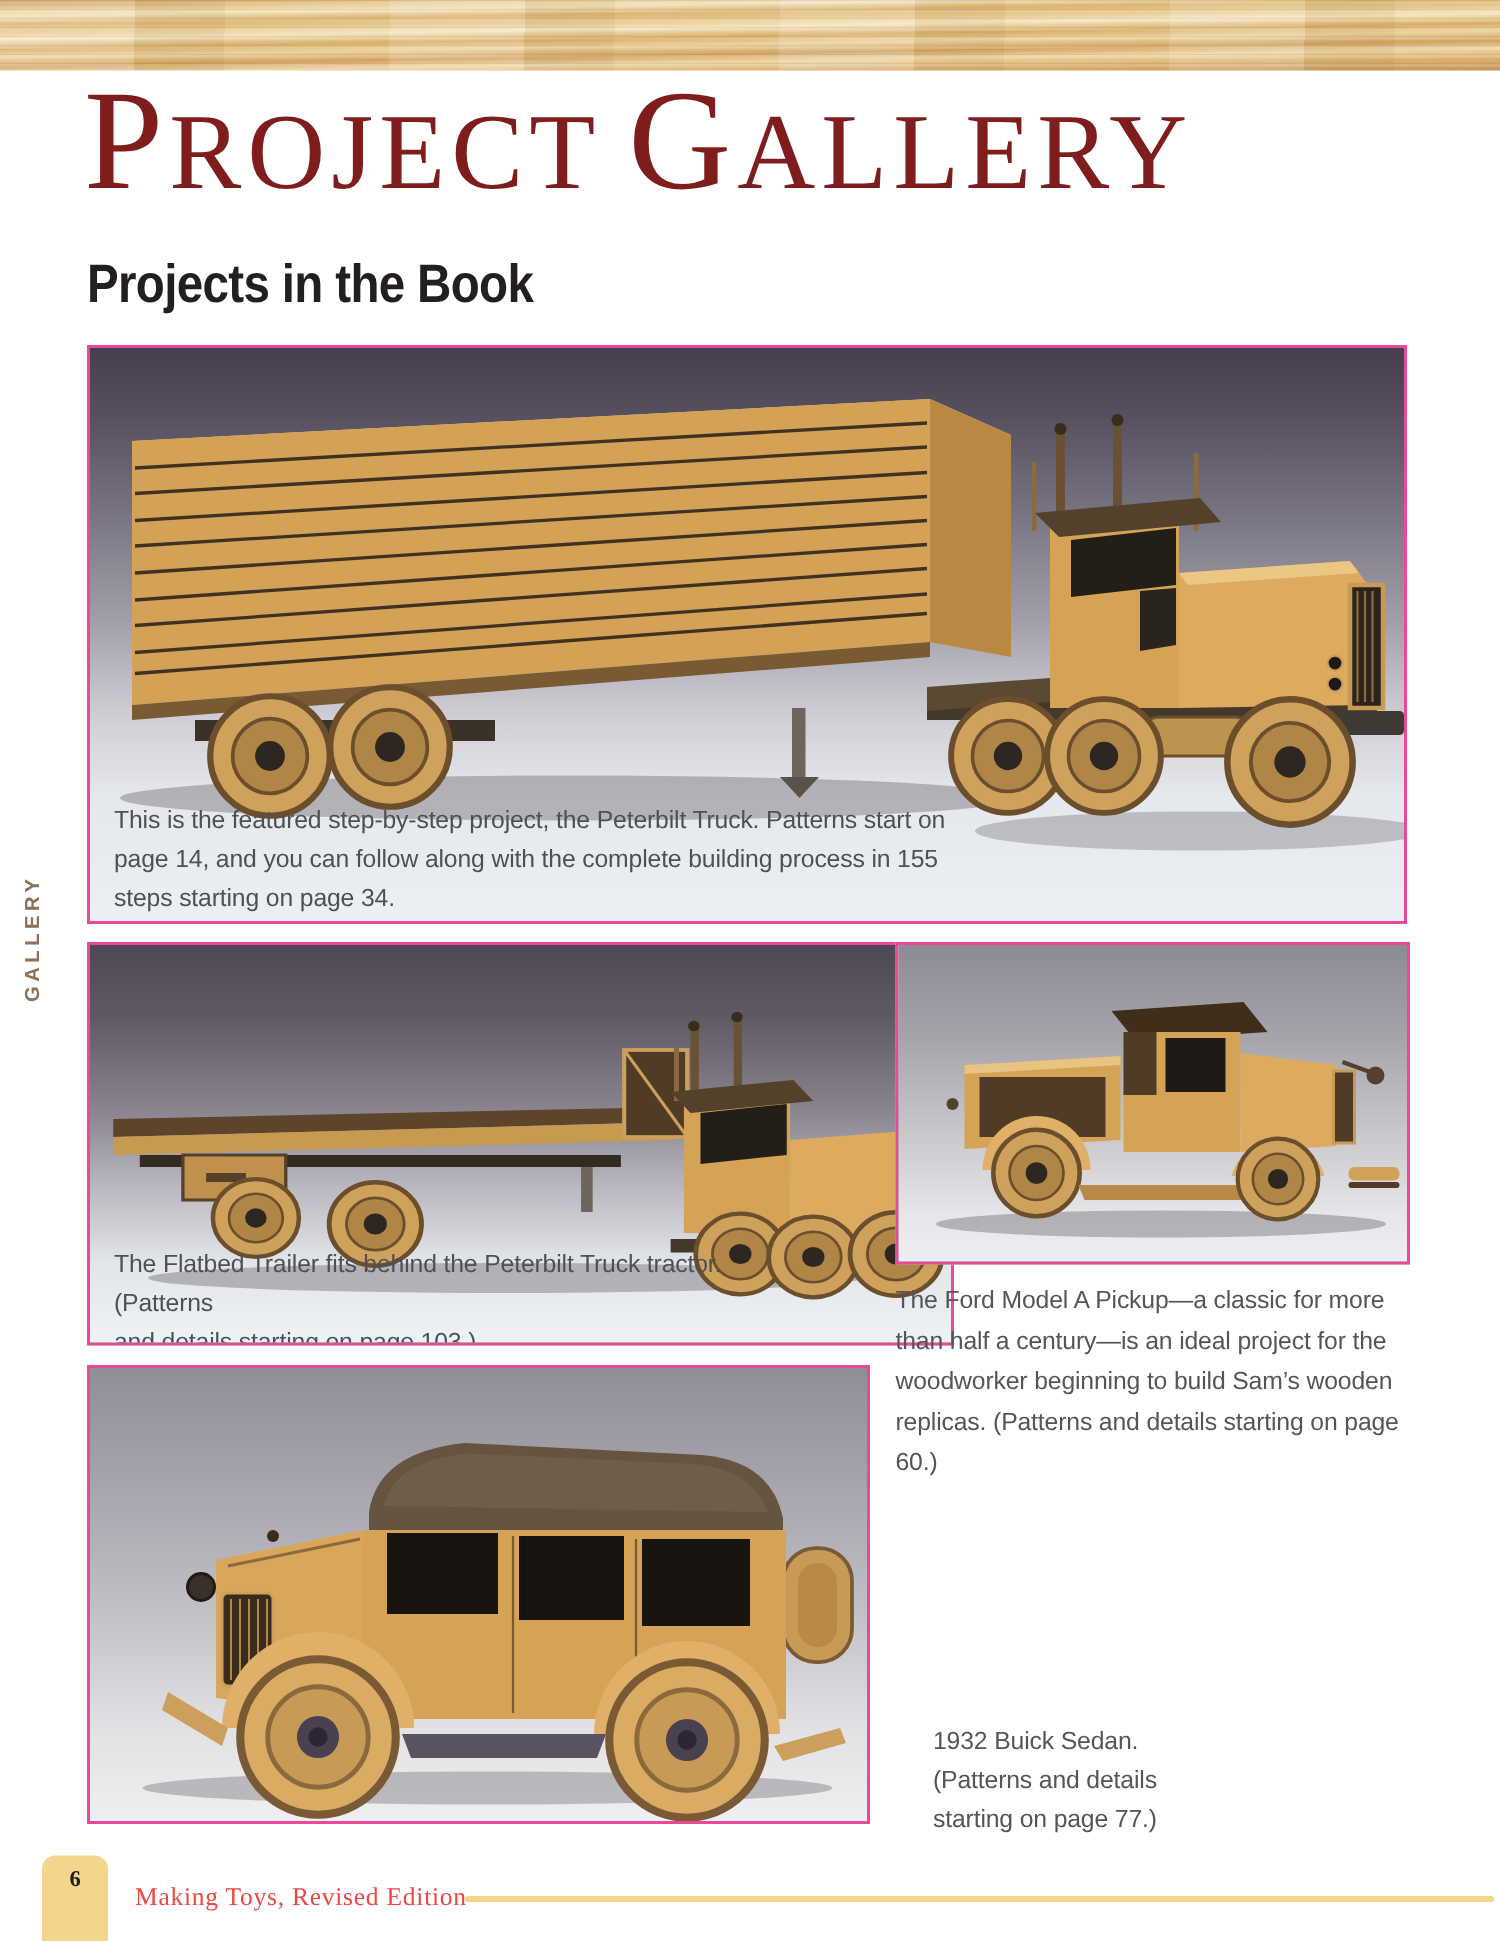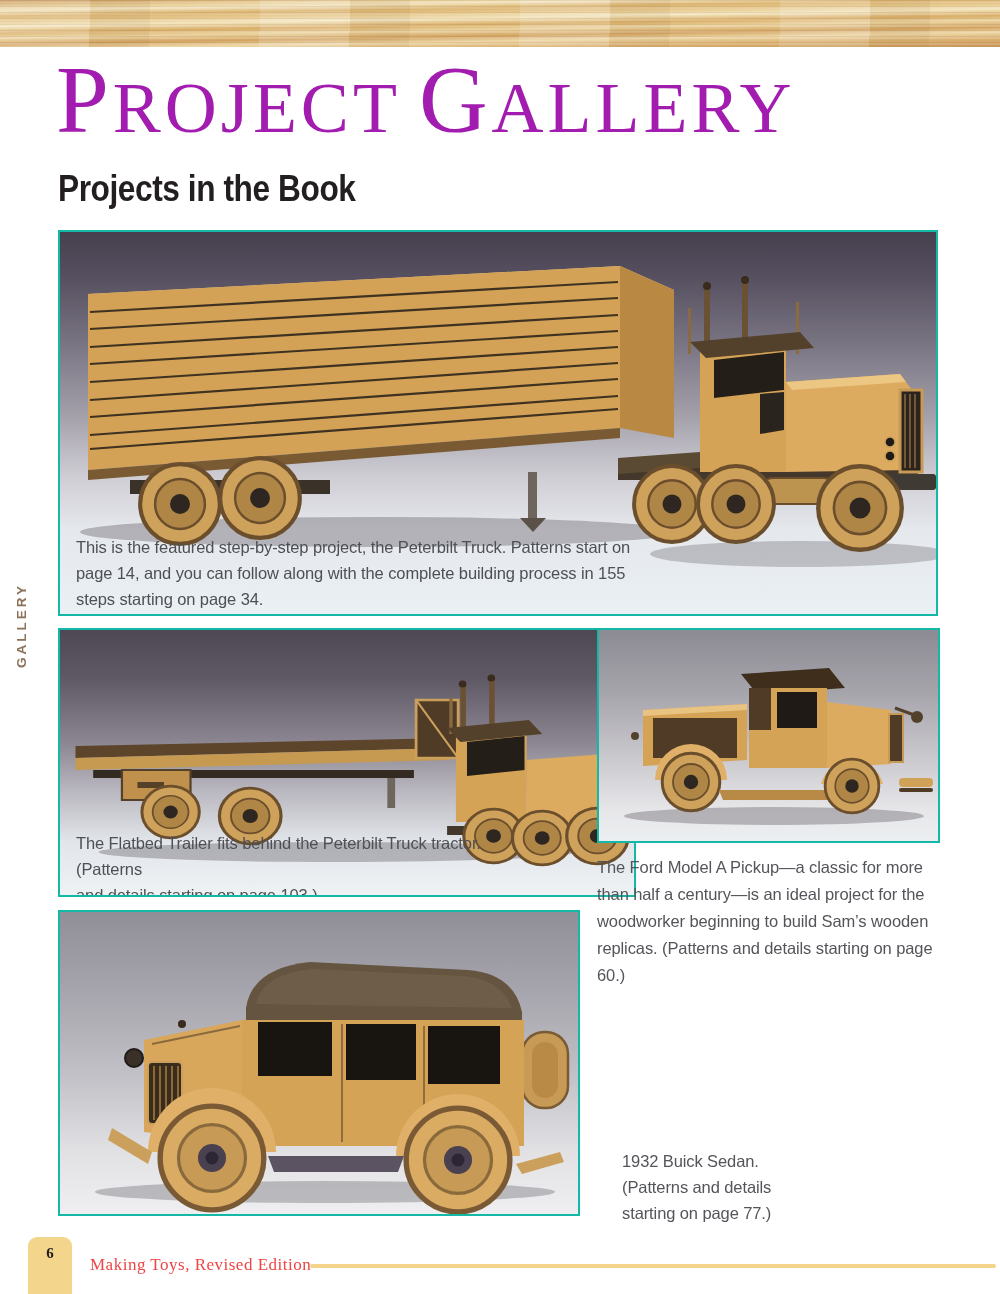--- a/index.html
+++ b/index.html
@@ -16,41 +16,41 @@
       repeating-linear-gradient(91deg,
         rgba(255,255,255,0.14) 0 90px, rgba(140,96,40,0.08) 90px 150px, rgba(255,255,255,0) 150px 260px),
       linear-gradient(179deg,
         #c3945a 0%, #d5ad70 5%, #e9cf9a 11%, #f2e3bd 17%,
         #dcb572 25%, #e7c98e 33%, #f4e6c0 41%, #d9ae68 51%,
         #ecd4a0 59%, #d2a361 69%, #eed7a6 77%, #dbb273 87%,
         #cfa05f 95%, #c6945a 100%);
   }
   
   .h1{
-    position:absolute;left:56px;top:55px;line-height:90px;
-    font-family:"Liberation Serif",serif;font-weight:400;color:#a21caf;
+    position:absolute;left:56px;top:55px;line-height:76px;
+    font-family:"Liberation Serif",serif;font-weight:400;color:#7f1d1d;
     letter-spacing:4px;white-space:nowrap;
   }
   .h1 .big{font-size:95px;}
   .h1 .sc{font-size:72px;}
   .h1 .w2{margin-left:18px;}
   .h2{
     position:absolute;left:58px;top:171px;line-height:36px;font-size:36px;
     font-weight:700;color:#231f20;letter-spacing:-0.5px;
     transform:scaleX(0.88);transform-origin:left center;white-space:nowrap;
   }
   
   .side-label{
     position:absolute;left:14px;top:556px;height:112px;
     writing-mode:vertical-rl;transform:rotate(180deg);
     font-size:13.5px;font-weight:700;letter-spacing:3px;color:#8a7158;
   }
   
   .photo{
-    position:absolute;border:2px solid #14b8a6;box-sizing:border-box;
+    position:absolute;border:2px solid #ec4899;box-sizing:border-box;
     overflow:hidden;background:#86efac;
   }
   .photo svg{display:block;width:100%;height:100%;}
   #photo-peterbilt{left:58px;top:230px;width:880px;height:386px;}
   #photo-flatbed  {left:58px;top:628px;width:578px;height:269px;}
   #photo-ford     {left:597px;top:628px;width:343px;height:215px;}
   #photo-buick    {left:58px;top:910px;width:522px;height:306px;}
   
   .caption{
     font-size:16.5px;line-height:26px;color:#54555a;white-space:pre-line;

